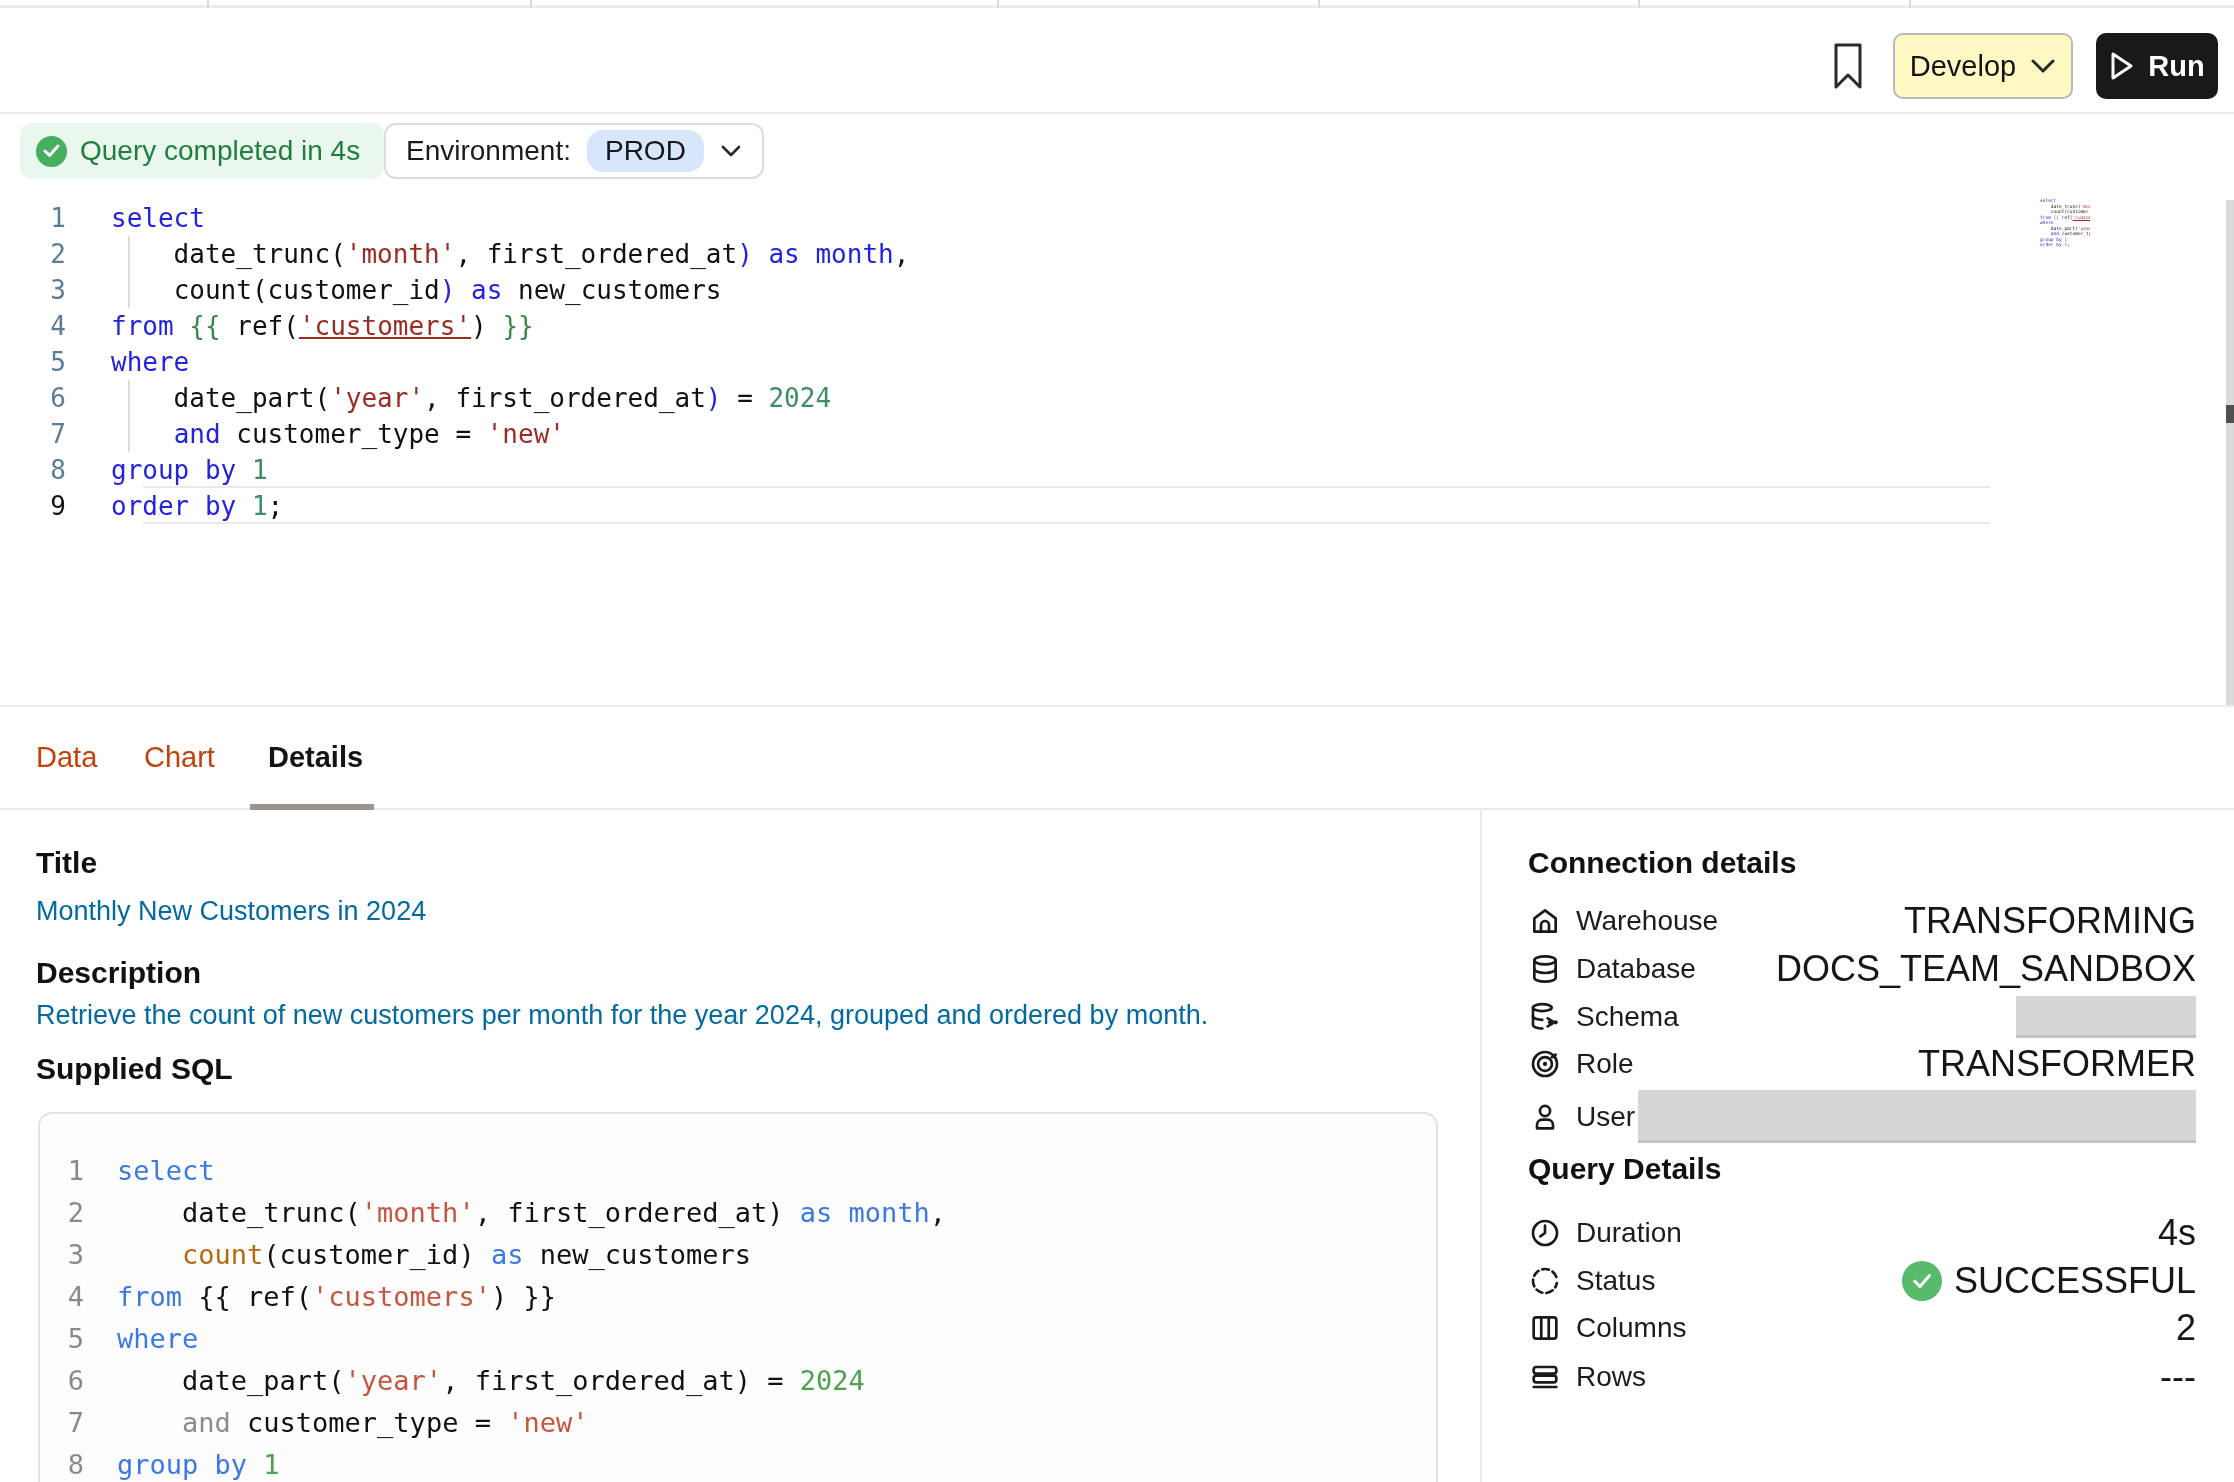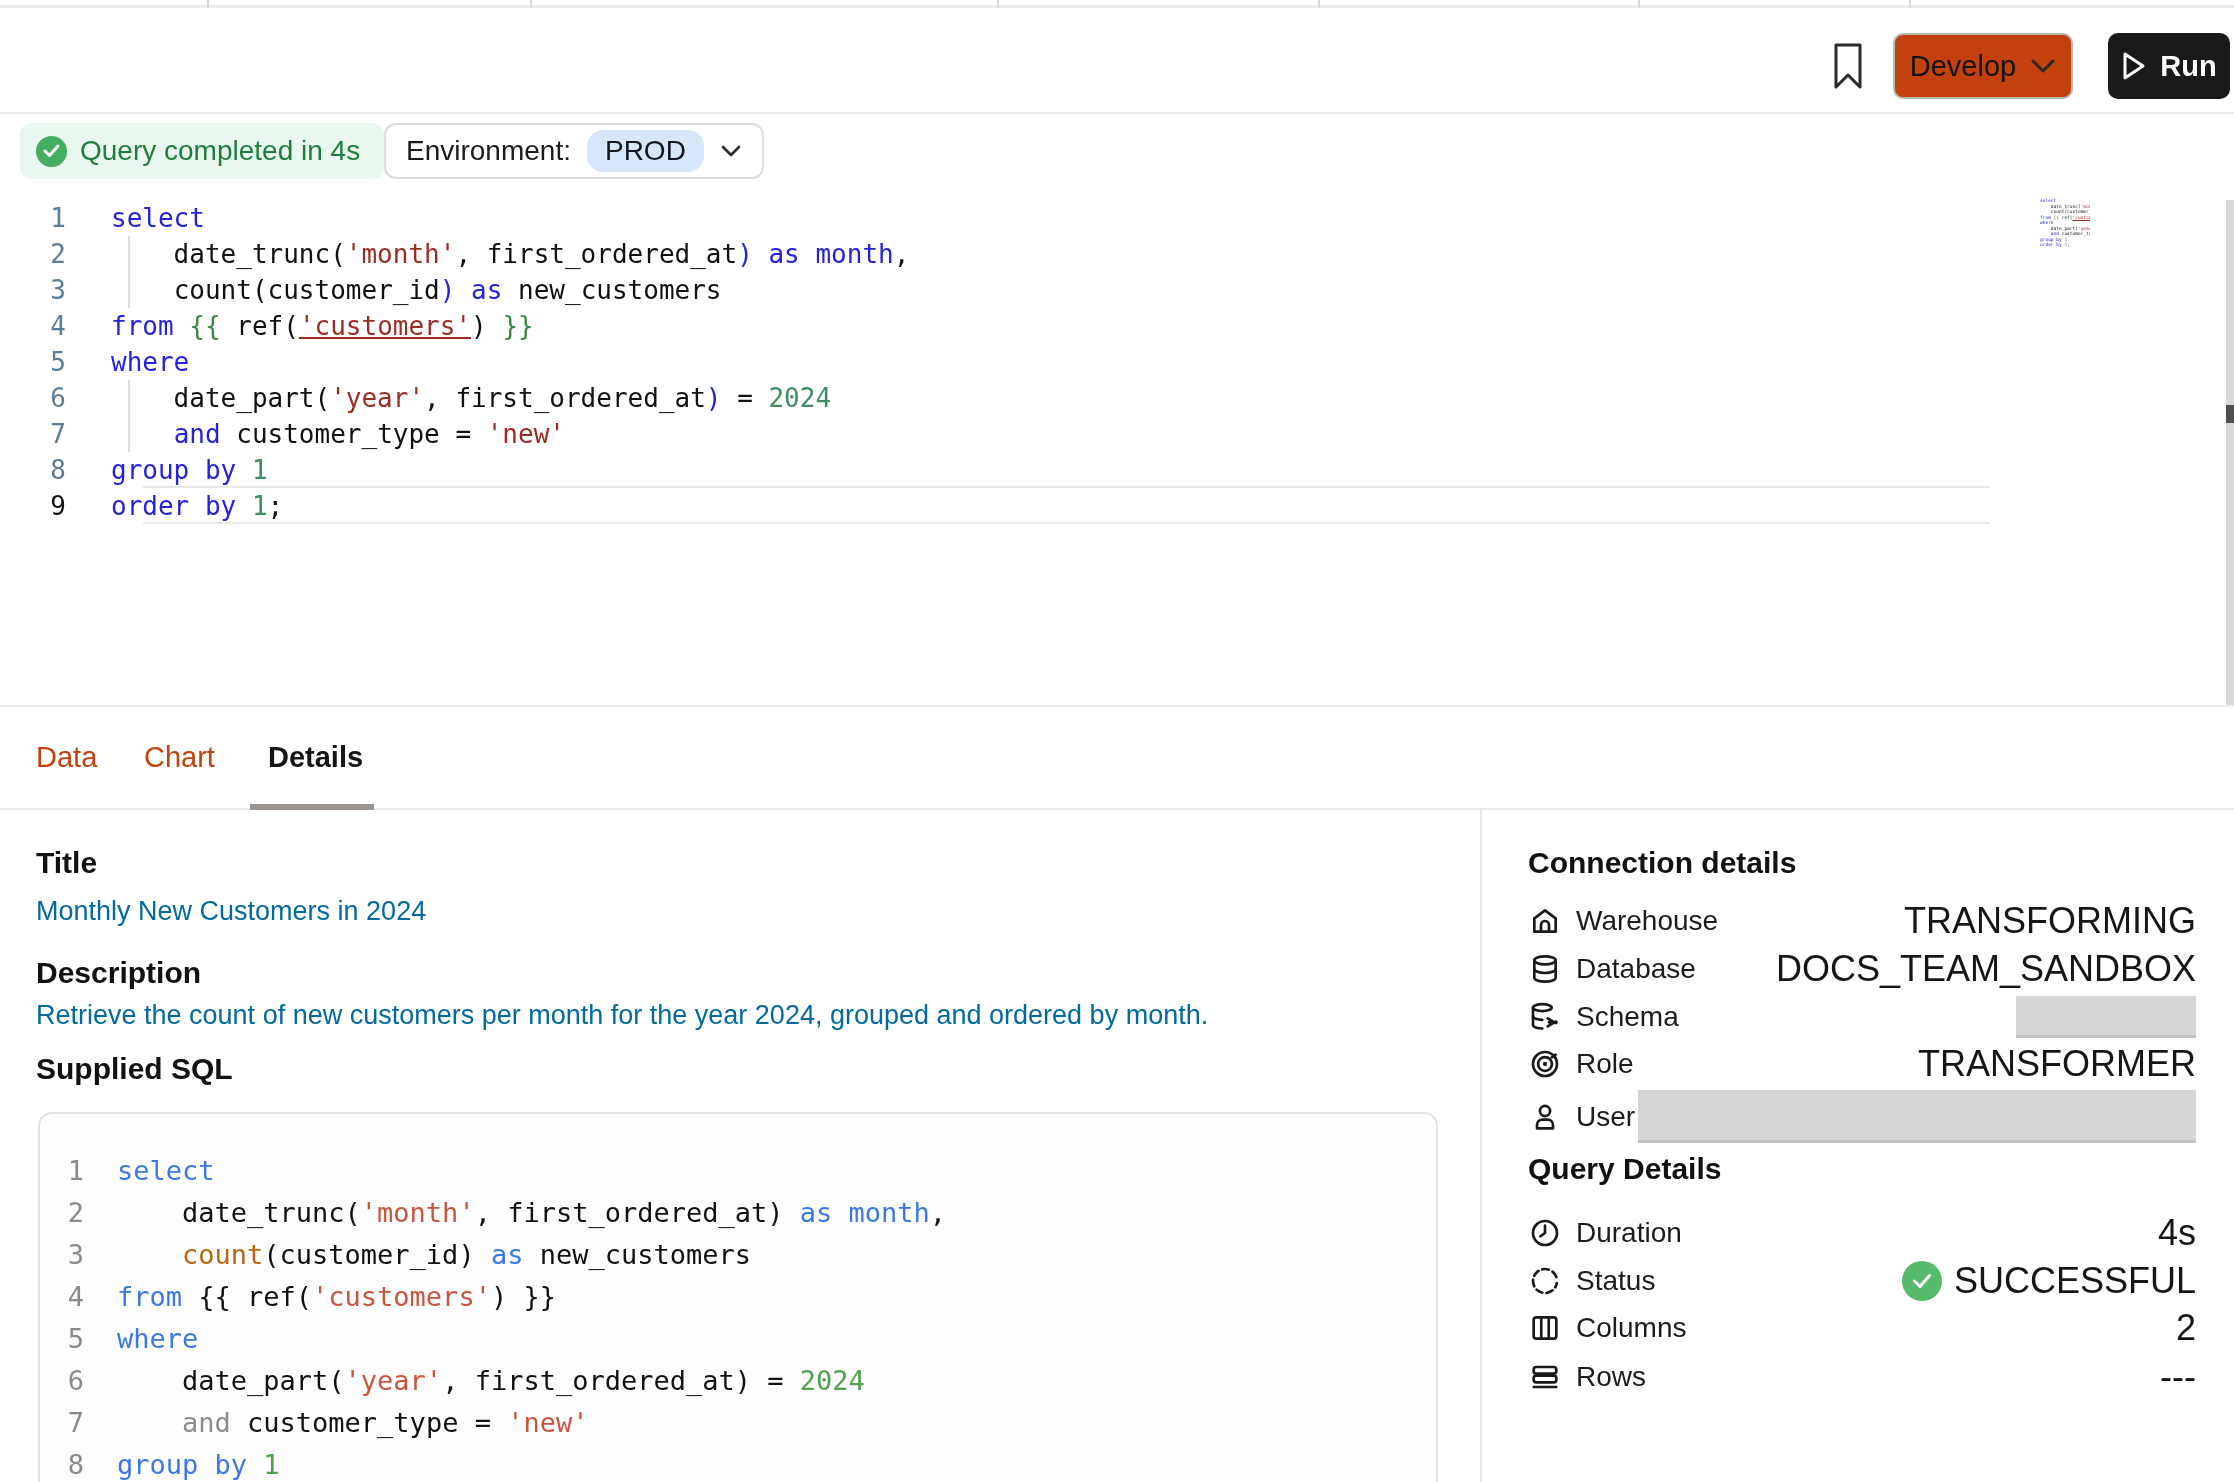--- a/index.html
+++ b/index.html
@@ -10,27 +10,27 @@
   }
   
   .top-strip { position:absolute; left:0; top:0; width:2234px; height:8px;
     background:#ffffff; border-bottom:3px solid #ececec; }
   .strip-div { position:absolute; top:0; width:2px; height:8px; background:#d9d9d9; }
   
   .header { position:absolute; left:0; top:11px; width:2234px; height:103px;
     background:#fff; border-bottom:2px solid #eaeaea; }
   .bookmark-btn { position:absolute; left:1826px; top:30px; width:44px; height:50px; cursor:pointer; }
   .develop-btn { position:absolute; left:1893px; top:22px; width:180px; height:66px;
-    border:2px solid #b9b9b9; border-radius:10px; background:#c2410c;
+    border:2px solid #b9b9b9; border-radius:10px; background:#fef9c3;
     display:flex; align-items:center; justify-content:center; gap:14px;
     font-size:29px; color:#141414; cursor:pointer; }
   .run-btn { position:absolute; left:2096px; top:22px; width:122px; height:66px;
     background:#191919; border-radius:10px; color:#fff;
     display:flex; align-items:center; justify-content:center; gap:13px;
-    font-size:29px; font-weight:700; cursor:pointer;margin-left:12px; }
+    font-size:29px; font-weight:700; cursor:pointer; }
   
   .query-status-pill { position:absolute; left:20px; top:123px; height:56px;
     background:#e9f7ee; border-radius:12px; display:flex; align-items:center;
     padding:0 24px 0 16px; gap:13px; font-size:28px; color:#1f7e3c; font-weight:500; }
   .check-badge-sm { width:31px; height:31px; border-radius:50%; background:#45ae5f;
     display:inline-flex; align-items:center; justify-content:center; flex:0 0 auto; }
   .env-pill { position:absolute; left:384px; top:123px; height:56px;
     background:#fff; border:2px solid #dcdcdc; border-radius:12px;
     display:flex; align-items:center; padding:0 20px; gap:16px; font-size:28px; color:#1c1c1c; cursor:pointer; }
   .env-chip { background:#d7e6fb; border-radius:16px; padding:5px 18px; font-size:28px; color:#15151d; }

